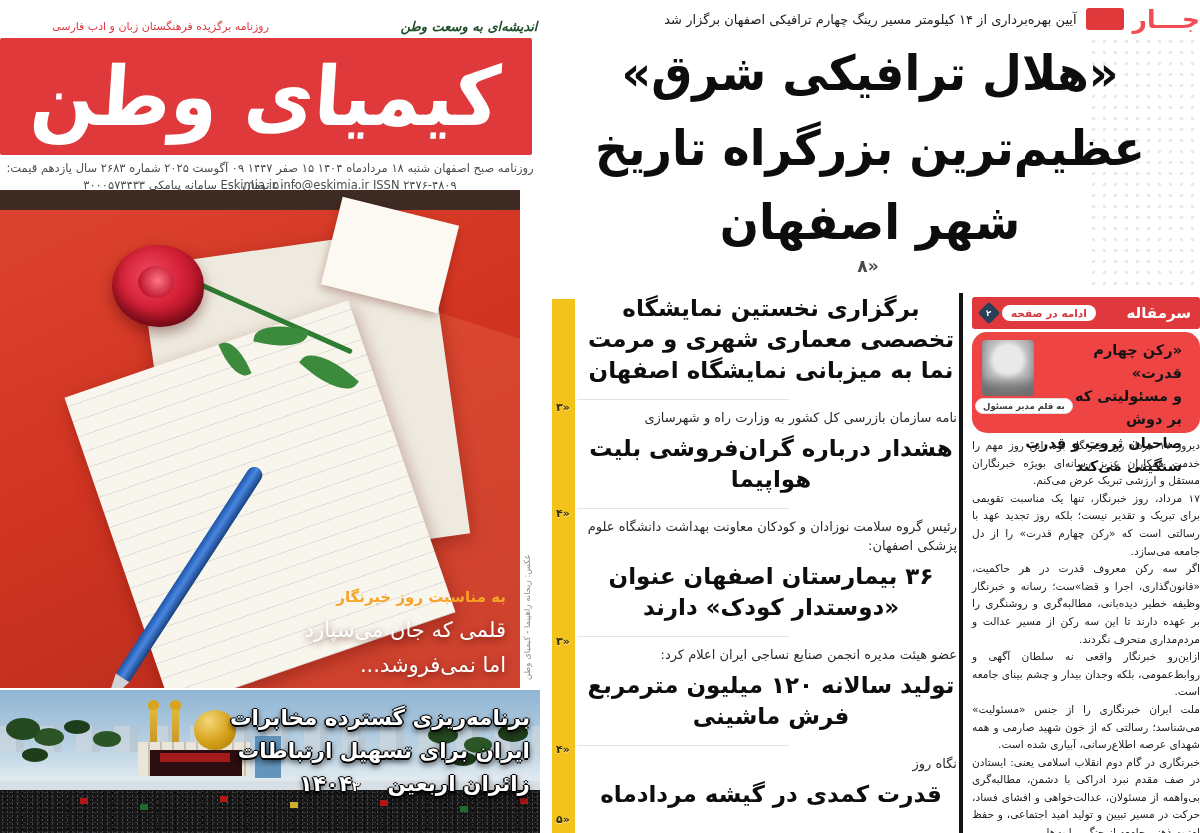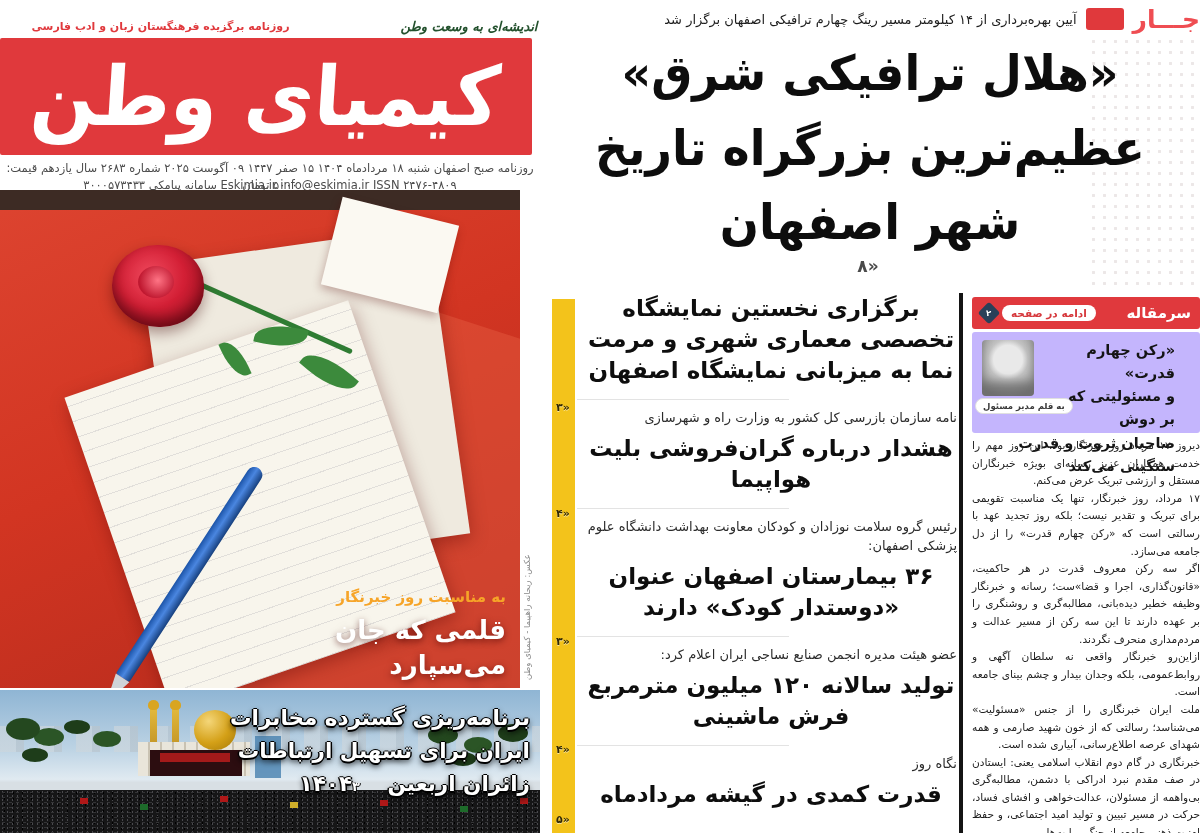--- a/index.html
+++ b/index.html
@@ -3,21 +3,21 @@
 <meta charset="utf-8">
 <style>
   html,body{margin:0;padding:0;background:#ffffff;}
   .page{position:relative;width:1200px;height:833px;background:#fff;overflow:hidden;
         font-family:"DejaVu Sans",sans-serif;direction:rtl;}
   .abs{position:absolute;}
 
   
   .tagline{top:19px;left:398px;width:142px;text-align:center;font-size:13px;font-weight:bold;
            font-style:italic;color:#23512d;}
-  .accred{top:20px;left:28px;width:265px;text-align:center;font-size:11px;font-weight:bold;color:#e0393d;}
+  .accred{top:20px;left:28px;width:265px;text-align:center;font-size:11px;font-weight:normal;color:#e0393d;}
   .logo-box{top:38px;left:0;width:532px;height:117px;background:#e0393c;border-radius:2px;
             display:flex;align-items:center;justify-content:center;overflow:hidden;}
   .logo-text{color:#fff;font-size:76px;font-weight:bold;transform:scaleY(1.08) skewX(-4deg);
              letter-spacing:-2px;white-space:nowrap;}
   .info{left:0;width:540px;text-align:center;color:#4c4c4c;font-size:11.5px;line-height:17px;}
   .info1{top:160px;}
   .info2{top:177px;}
 
   
   .kicker-bar{top:5px;left:552px;width:648px;height:28px;display:flex;flex-direction:row;
@@ -57,21 +57,21 @@
   .rose-swirl{position:absolute;left:138px;top:76px;width:36px;height:32px;border-radius:50%;
               background:radial-gradient(circle at 55% 45%,#ff7485 0%,#c01830 70%);}
   .stem{position:absolute;left:175px;top:122px;width:185px;height:5px;background:#2f7c33;
         transform:rotate(24deg);border-radius:3px;}
   .leaf{position:absolute;background:#3c8a3c;border-radius:80% 0 80% 0;}
   .leaf1{left:255px;top:135px;width:52px;height:22px;transform:rotate(12deg);}
   .leaf2{left:300px;top:170px;width:58px;height:24px;transform:rotate(40deg);}
   .leaf3{left:215px;top:160px;width:40px;height:18px;transform:rotate(65deg);}
   .rose-cap{position:absolute;right:14px;top:398px;width:260px;text-align:right;}
   .rose-cap .k{color:#f6a428;font-size:15px;font-weight:bold;margin-bottom:7px;}
-  .rose-cap .l{color:#fff;font-size:26px;font-weight:bold;line-height:35px;
+  .rose-cap .l{color:#fff;font-size:21px;font-weight:normal;line-height:35px;
                text-shadow:0 2px 7px rgba(70,0,0,.6);}
   .photo-credit{top:692px;left:522px;width:150px;height:14px;transform:rotate(-90deg);
                 transform-origin:0 0;font-size:8.5px;color:#8a8a8a;text-align:center;white-space:nowrap;}
 
   
   .photo-arb{top:690px;left:0;width:540px;height:154px;overflow:hidden;background:
      linear-gradient(#8fb5d4 0%,#bcd3e4 38%,#e0eaf1 58%,#d8dfe4 60%);}
   .city{position:absolute;top:36px;left:0;width:540px;height:26px;opacity:.65;
         background:repeating-linear-gradient(90deg,#cdd6dc 0 16px,#b9c4cc 16px 24px,transparent 24px 38px);}
   .palms{position:absolute;top:28px;left:6px;width:34px;height:22px;border-radius:50%;background:#24481f;
@@ -119,22 +119,22 @@
   .ed-bar{top:297px;left:972px;width:228px;height:32px;background:#e0393d;border-radius:3px;
           display:flex;direction:rtl;align-items:center;justify-content:space-between;padding:0 9px;
           box-sizing:border-box;}
   .ed-section{color:#fff;font-size:15px;font-weight:bold;}
   .ed-cont{display:flex;align-items:center;gap:5px;direction:rtl;}
   .ed-pill{background:#fff;color:#d6383c;font-size:10.5px;font-weight:bold;border-radius:11px;
            padding:2px 9px;white-space:nowrap;}
   .ed-badge{width:16px;height:16px;background:#2a4059;transform:rotate(45deg);display:flex;
             align-items:center;justify-content:center;border-radius:3px;}
   .ed-badge span{transform:rotate(-45deg);color:#fff;font-size:8.5px;font-weight:bold;}
-  .ed-box{top:332px;left:972px;width:228px;height:101px;background:#c4b5fd;border-radius:3px;
-          box-sizing:border-box;padding:7px 25px 5px;}
+  .ed-box{top:332px;left:972px;width:228px;height:101px;background:#ef4444;border-radius:15px;
+          box-sizing:border-box;padding:7px 18px 5px;}
   .ed-title{font-size:14.5px;font-weight:bold;color:#141414;line-height:23px;text-align:right;
             margin-left:66px;}
   .ed-title3{font-size:14.5px;font-weight:bold;color:#141414;line-height:23px;text-align:right;
              margin-top:1px;}
   .ed-avatar{position:absolute;left:10px;top:8px;width:52px;height:56px;border-radius:4px;
      background:radial-gradient(circle at 50% 35%,#e9e9e9 0 32%,#c2c2c2 45%,#8f8f8f 85%);
      box-shadow:inset 0 -14px 10px rgba(90,90,90,.6);}
   .ed-byline{position:absolute;left:3px;top:66px;background:#fff;border:1px solid #e0e0e0;
      border-radius:9px;font-size:8.5px;font-weight:bold;color:#3a3a3a;padding:2px 7px;white-space:nowrap;}
   .ed-body{top:437px;left:972px;width:228px;direction:rtl;text-align:justify;color:#222;

